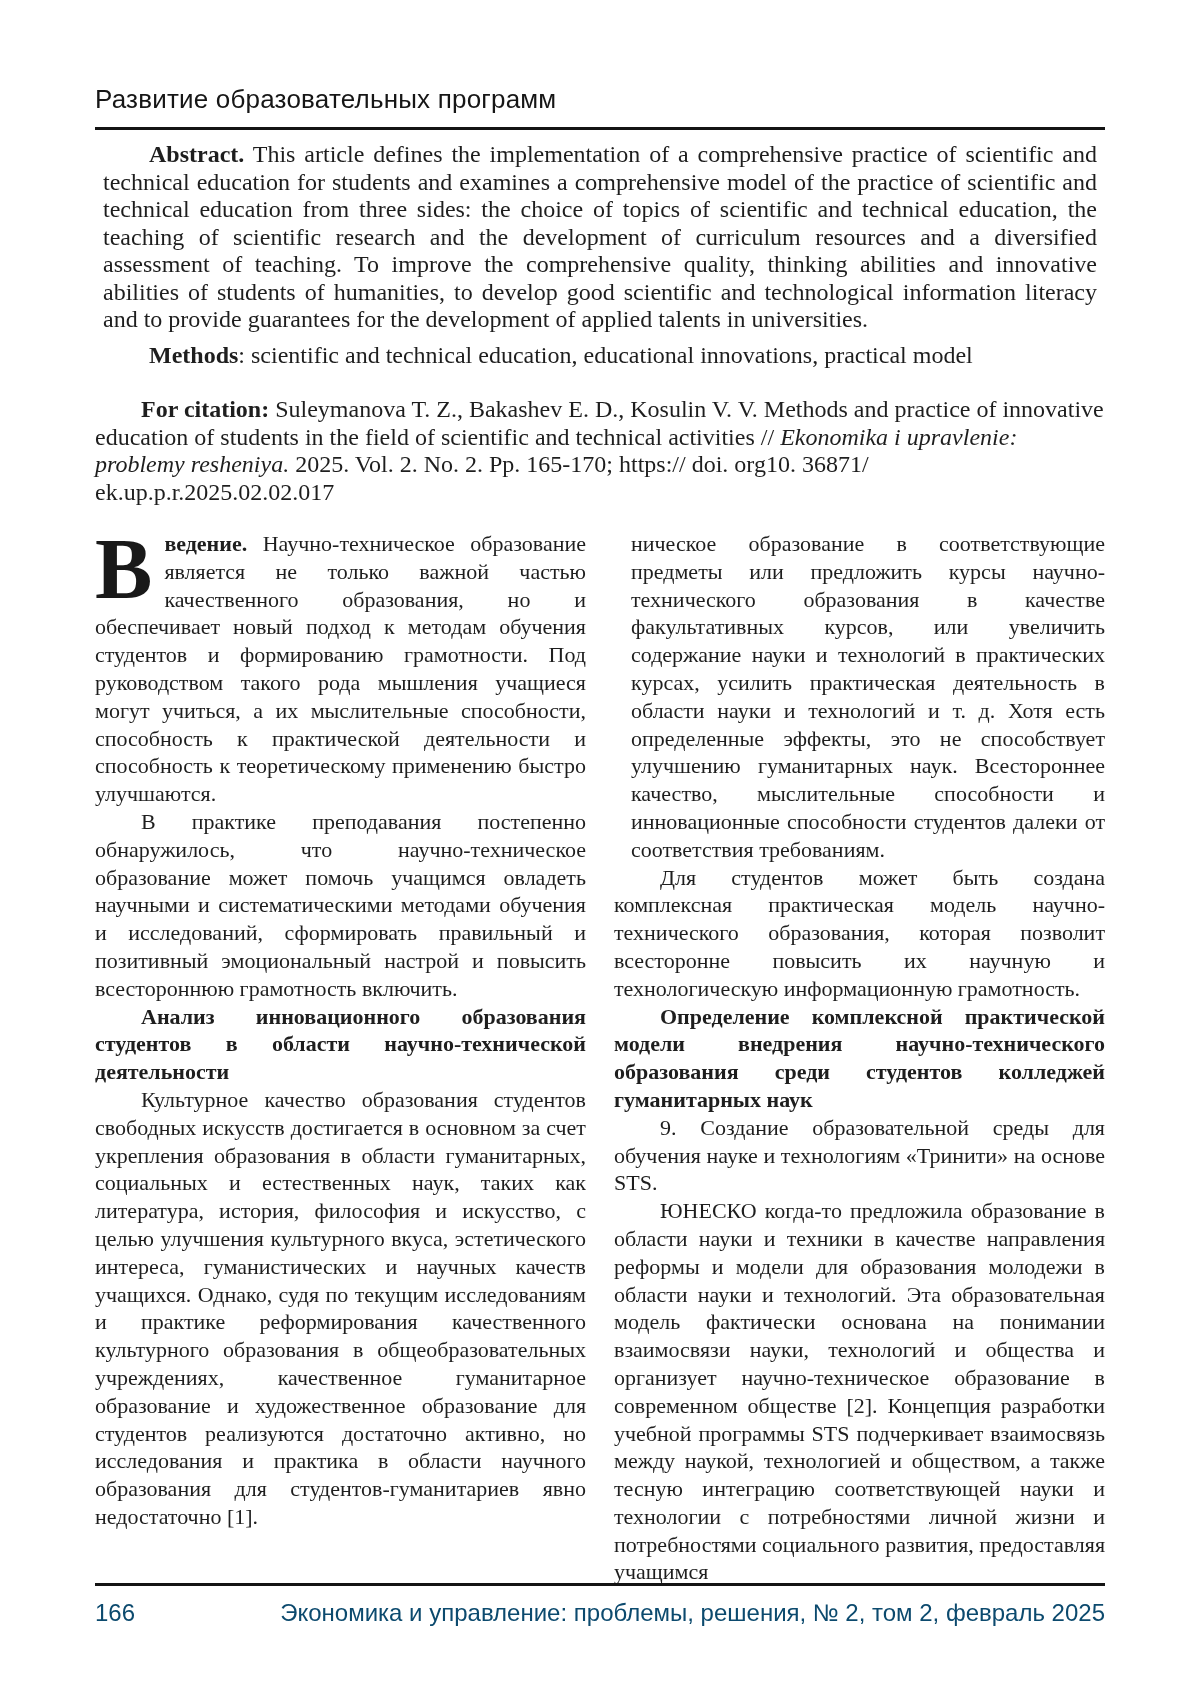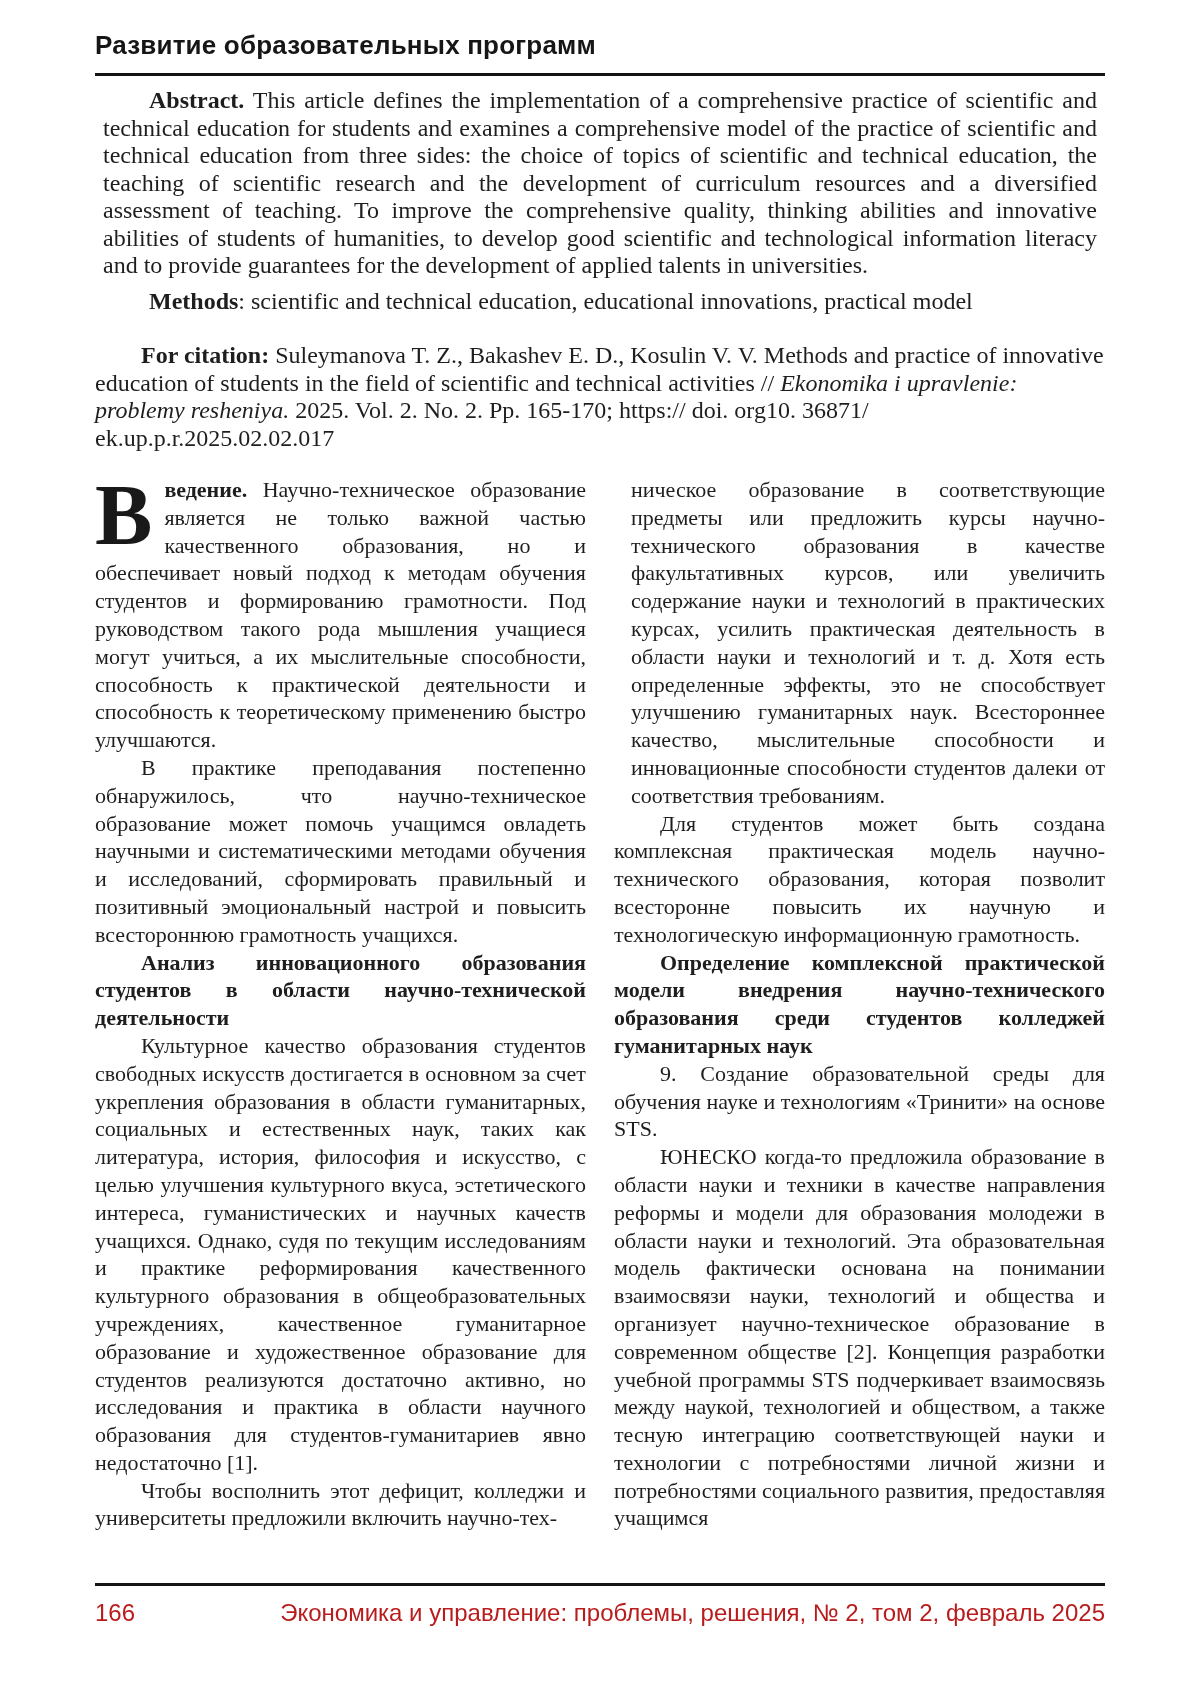--- a/index.html
+++ b/index.html
@@ -9,23 +9,23 @@
     height: 1698px;
     background: #ffffff;
     color: #1e1e1e;
     font-family: "Liberation Serif", serif;
     overflow: hidden;
   }
   .content { margin: 0 95px; width: 1010px; }
 
   
   .running-head {
-    padding-top: 30px;
+    padding-top: 84px;
     font-family: "Liberation Sans", sans-serif;
-    font-weight: bold;
+    font-weight: normal;
     font-size: 26px;
     line-height: 30px;
     color: #161616;
     letter-spacing: 0.2px;
   }
   .rule {
     height: 3px;
     background: #141414;
     margin-top: 13px;
   }
@@ -85,21 +85,21 @@
     top: 1570px;
     width: 1010px;
   }
   .footer-row {
     margin-top: 13px;
     display: flex;
     justify-content: space-between;
     align-items: center;
     font-family: "Liberation Sans", sans-serif;
     font-size: 24px;
-    color: #b91c1c;
+    color: #0c4a6e;
   }
 </style>
 </head>
 <body>
 
 <div class="page">
   <div class="content">
 
     <header>
       <div class="running-head">Развитие образовательных программ</div>
@@ -112,24 +112,23 @@
     </section>
 
     <section class="citation-section">
       <p><b>For citation:</b><span> Suleymanova T. Z., Bakashev E. D., Kosulin V. V. Methods and practice of innovative education of students in the field of scientific and technical activities // </span><i>Ekonomika i upravlenie: problemy resheniya.</i><span> 2025. Vol. 2. No. 2. Pp. 165-170; https:// doi. org10. 36871/ ek.up.p.r.2025.02.02.017</span></p>
     </section>
 
     <main class="columns">
 
       <div class="col" lang="ru">
         <p class="intro"><span class="dropcap">В</span><b class="lead">ведение.</b><span> Научно-техническое образование является не только важной частью качественного образования, но и обеспечивает новый подход к методам обучения студентов и формированию грамотности. Под руководством такого рода мышления учащиеся могут учиться, а их мыслительные способности, способность к практической деятельности и способность к теоретическому применению быстро улучшаются.</span></p>
-        <p class="para">В практике преподавания постепенно обнаружилось, что научно-техническое образование может помочь учащимся овладеть научными и систематическими методами обучения и исследований, сформировать правильный и позитивный эмоциональный настрой и повысить всестороннюю грамотность учащихся.</p>
+        <p class="para">В практике преподавания постепенно обнаружилось, что научно-техническое образование может помочь учащимся овладеть научными и систематическими методами обучения и исследований, сформировать правильный и позитивный эмоциональный настрой и повысить всестороннюю грамотность включить.</p>
         <p class="para heading">Анализ инновационного образования студентов в области научно-технической деятельности</p>
         <p class="para">Культурное качество образования студентов свободных искусств достигается в основном за счет укрепления образования в области гуманитарных, социальных и естественных наук, таких как литература, история, философия и искусство, с целью улучшения культурного вкуса, эстетического интереса, гуманистических и научных качеств учащихся. Однако, судя по текущим исследованиям и практике реформирования качественного культурного образования в общеобразовательных учреждениях, качественное гуманитарное образование и художественное образование для студентов реализуются достаточно активно, но исследования и практика в области научного образования для студентов-гуманитариев явно недостаточно [1].</p>
-        <p class="para">Чтобы восполнить этот дефицит, колледжи и университеты предложили включить научно-тех-</p>
       </div>
 
       <div class="col" lang="ru">
         <p class="cont">ническое образование в соответствующие предметы или предложить курсы научно-технического образования в качестве факультативных курсов, или увеличить содержание науки и технологий в практических курсах, усилить практическая деятельность в области науки и технологий и т. д. Хотя есть определенные эффекты, это не способствует улучшению гуманитарных наук. Всестороннее качество, мыслительные способности и инновационные способности студентов далеки от соответствия требованиям.</p>
         <p class="para">Для студентов может быть создана комплексная практическая модель научно-технического образования, которая позволит всесторонне повысить их научную и технологическую информационную грамотность.</p>
         <p class="para heading">Определение комплексной практической модели внедрения научно-технического образования среди студентов колледжей гуманитарных наук</p>
         <p class="para">9. Создание образовательной среды для обучения науке и технологиям «Тринити» на основе STS.</p>
         <p class="para">ЮНЕСКО когда-то предложила образование в области науки и техники в качестве направления реформы и модели для образования молодежи в области науки и технологий. Эта образовательная модель фактически основана на понимании взаимосвязи науки, технологий и общества и организует научно-техническое образование в современном обществе [2]. Концепция разработки учебной программы STS подчеркивает взаимосвязь между наукой, технологией и обществом, а также тесную интеграцию соответствующей науки и технологии с потребностями личной жизни и потребностями социального развития, предоставляя учащимся</p>
       </div>
 

